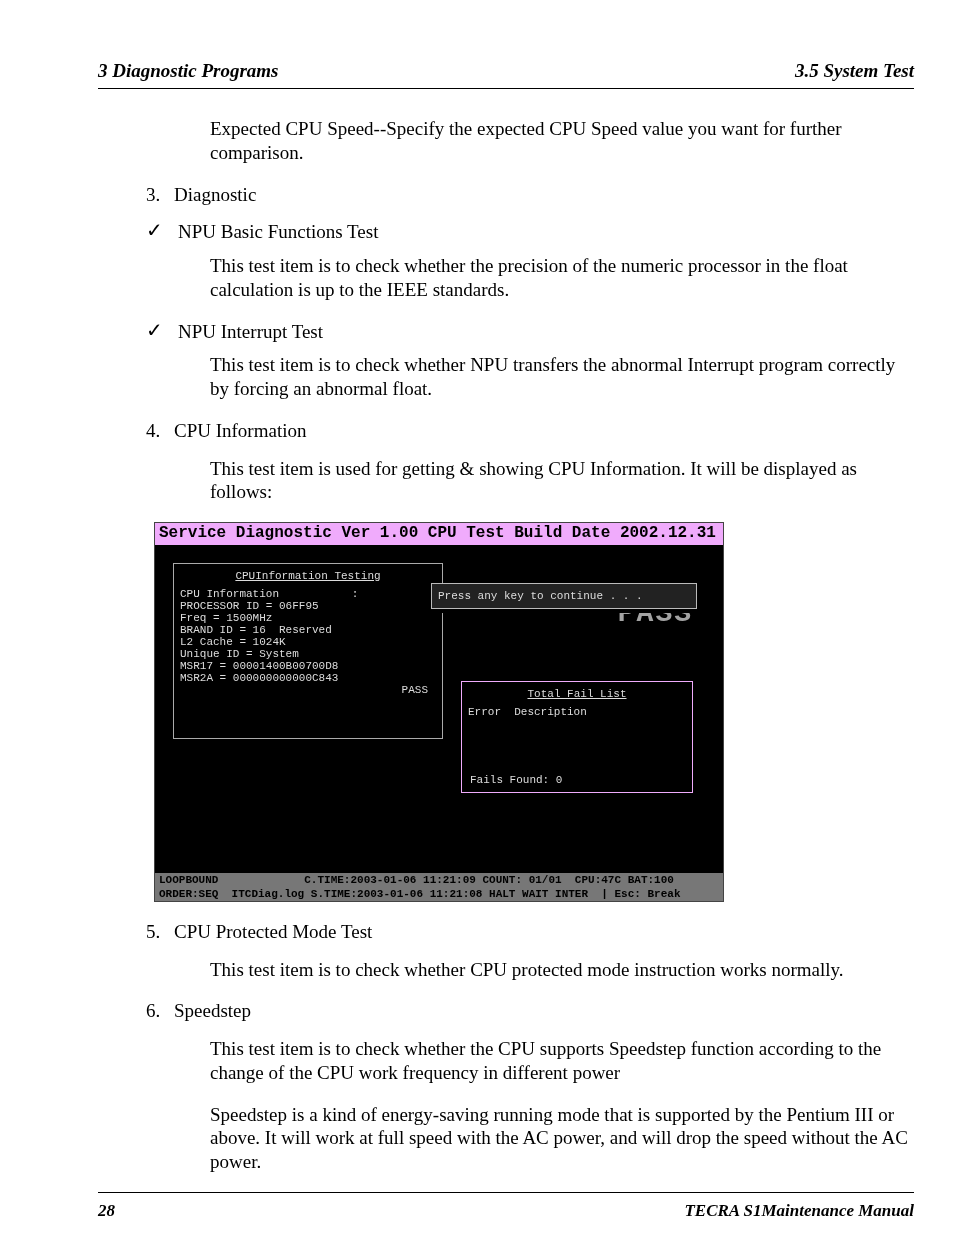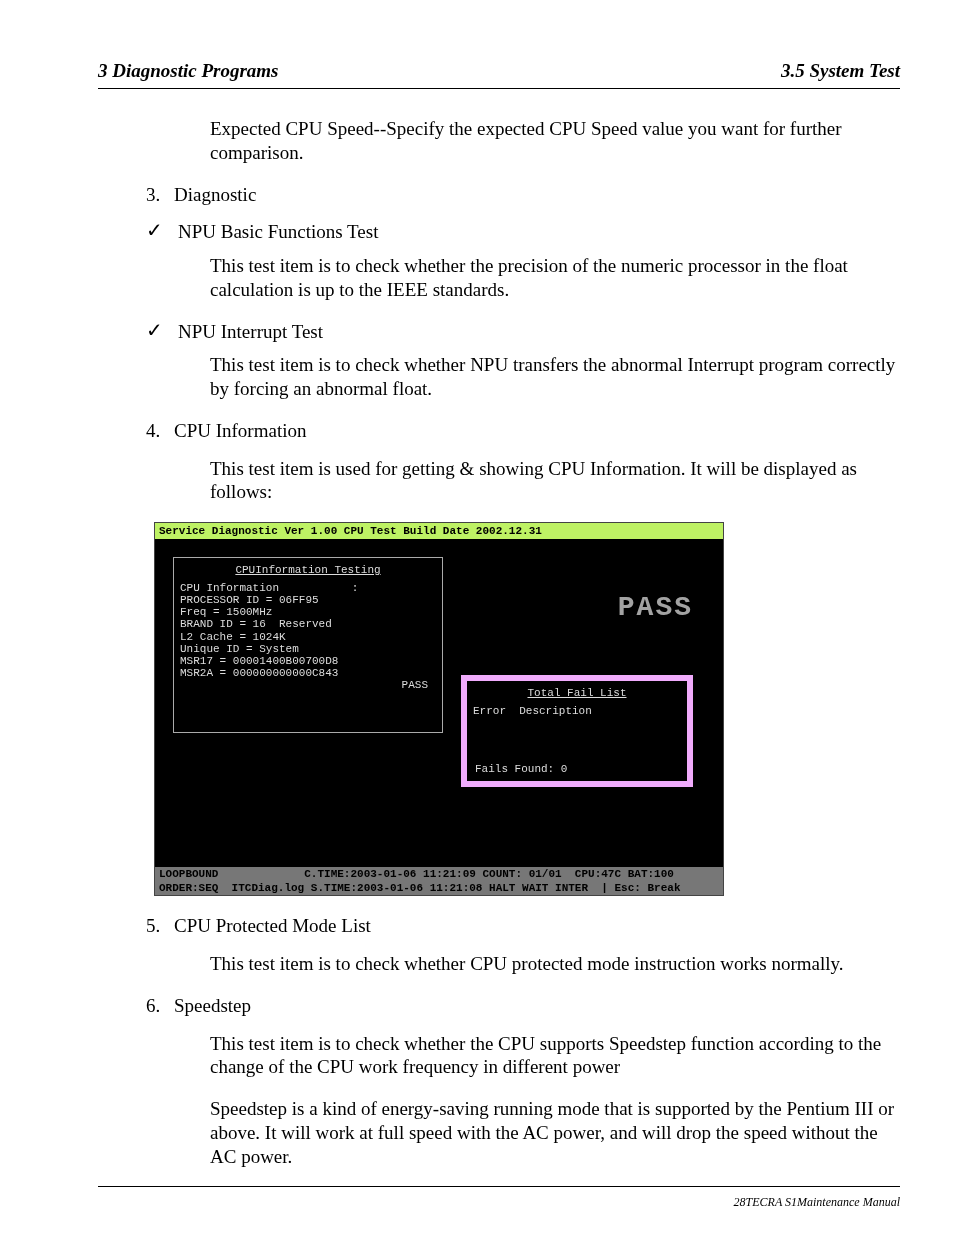--- a/index.html
+++ b/index.html
@@ -6,21 +6,21 @@
     margin: 0;
     padding: 0;
     font-family: "Times New Roman", Times, serif;
     background: #fff;
     width: 954px;
     height: 1235px;
     position: relative;
     box-sizing: border-box;
   }
   .page {
-    padding: 60px 54px 50px 98px;
+    padding: 60px 40px 50px 98px;
     box-sizing: border-box;
     width: 100%;
     height: 100%;
     display: flex;
     flex-direction: column;
   }
   .header {
     display: flex;
     justify-content: space-between;
     font-style: italic;
@@ -47,45 +47,45 @@
     display: flex;
     align-items: flex-start;
     margin-bottom: 10px;
     margin-left: 48px;
   }
   .list-num { width: 28px; flex: none; }
   .check { width: 32px; flex: none; font-family: "Segoe UI Symbol", Arial, sans-serif; font-size: 20px; line-height: 1; }
   .bold { font-weight: normal; }
   .footer {
     display: flex;
-    justify-content: flex-end;
+    justify-content: space-between;
     font-style: italic;
-    font-weight: normal;
-    font-size: 12px;
+    font-weight: bold;
+    font-size: 17px;
     border-top: 1.5px solid #000;
     padding-top: 8px;
   }
 
   
   .terminal {
     margin: 8px 0 18px 56px;
     width: 570px;
     box-sizing: border-box;
     background: #000;
     font-family: "Courier New", monospace;
     font-size: 11px;
     line-height: 1.1;
     color: #ccc;
     border: 1px solid #444;
   }
   .term-top {
-    background: #bef264;
+    background: #f0abfc;
     color: #000;
     padding: 2px 4px;
-    font-size: 11px;
+    font-size: 16px;
     font-weight: bold;
   }
   .term-body {
     position: relative;
     height: 328px;
     background: #000;
   }
   .term-left {
     position: absolute;
     left: 18px;
@@ -129,21 +129,21 @@
     box-shadow: 4px 4px 0 #000;
     font-size: 11px;
     white-space: pre;
   }
   .term-fail {
     position: absolute;
     right: 30px;
     top: 136px;
     width: 232px;
     height: 112px;
-    border: 6px solid #f0abfc;
+    border: 1px solid #f0abfc;
     box-sizing: border-box;
     padding: 6px 6px;
     color: #ddd;
   }
   .term-fail .title {
     text-align: center;
     text-decoration: underline;
     margin-bottom: 6px;
   }
   .term-fail .cols { white-space: pre; }
@@ -207,33 +207,34 @@
             <div>Freq = 1500MHz</div>
             <div>BRAND ID = 16  Reserved</div>
             <div>L2 Cache = 1024K</div>
             <div>Unique ID = System</div>
             <div>MSR17 = 00001400B00700D8</div>
             <div>MSR2A = 000000000000C843</div>
           </div>
           <div class="pass">PASS</div>
         </div>
         <div class="term-right-pass">PASS</div>
+        <div class="term-prompt">Press any key to continue . . .</div>
         <div class="term-fail">
           <div class="title">Total Fail List</div>
           <div class="cols">Error  Description</div>
           <div class="found">Fails Found: 0</div>
         </div>
       </div>
       <div class="term-status">LOOPBOUND             C.TIME:2003-01-06 11:21:09 COUNT: 01/01  CPU:47C BAT:100</div>
       <div class="term-status">ORDER:SEQ  ITCDiag.log S.TIME:2003-01-06 11:21:08 HALT WAIT INTER  | Esc: Break</div>
     </div>
 
     <div class="list-row">
       <span class="list-num">5.</span>
-      <span>CPU Protected Mode List</span>
+      <span>CPU Protected Mode Test</span>
     </div>
     <div class="block indent2">This test item is to check whether CPU protected mode instruction works normally.</div>
 
     <div class="list-row">
       <span class="list-num">6.</span>
       <span>Speedstep</span>
     </div>
     <div class="block indent2">This test item is to check whether the CPU supports Speedstep function according to the change of the CPU work frequency in different power</div>
     <div class="block indent2">Speedstep is a kind of energy-saving running mode that is supported by the Pentium III or above. It will work at full speed with the AC power, and will drop the speed without the AC power.</div>
 

